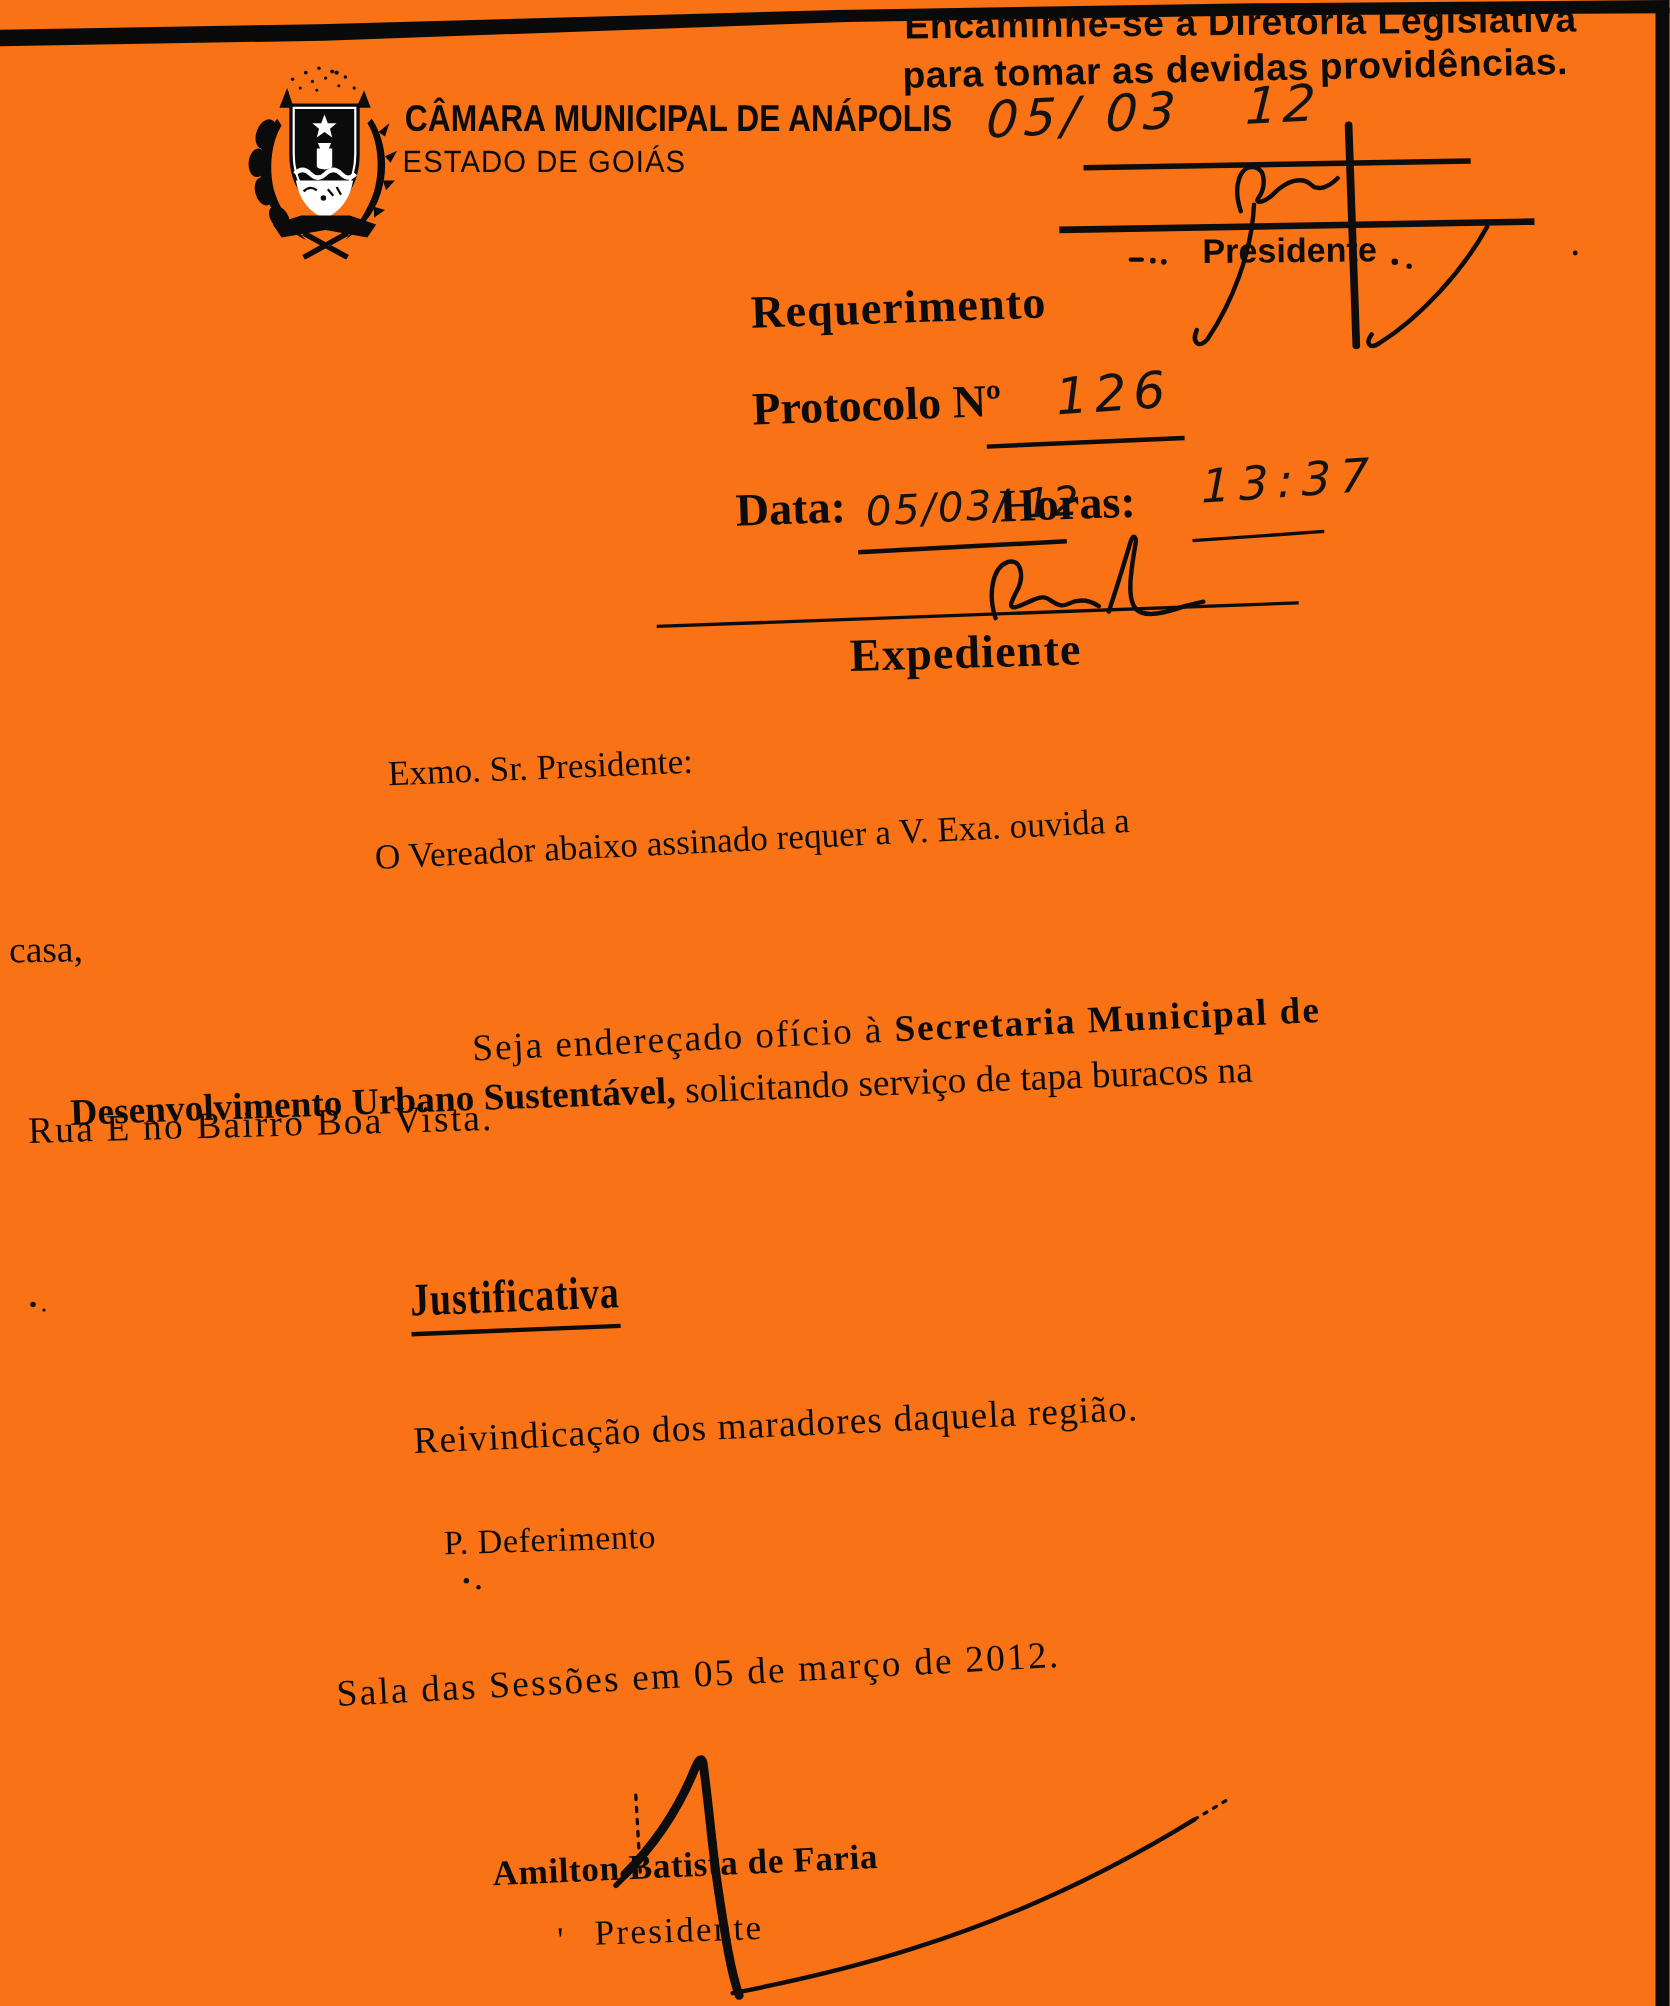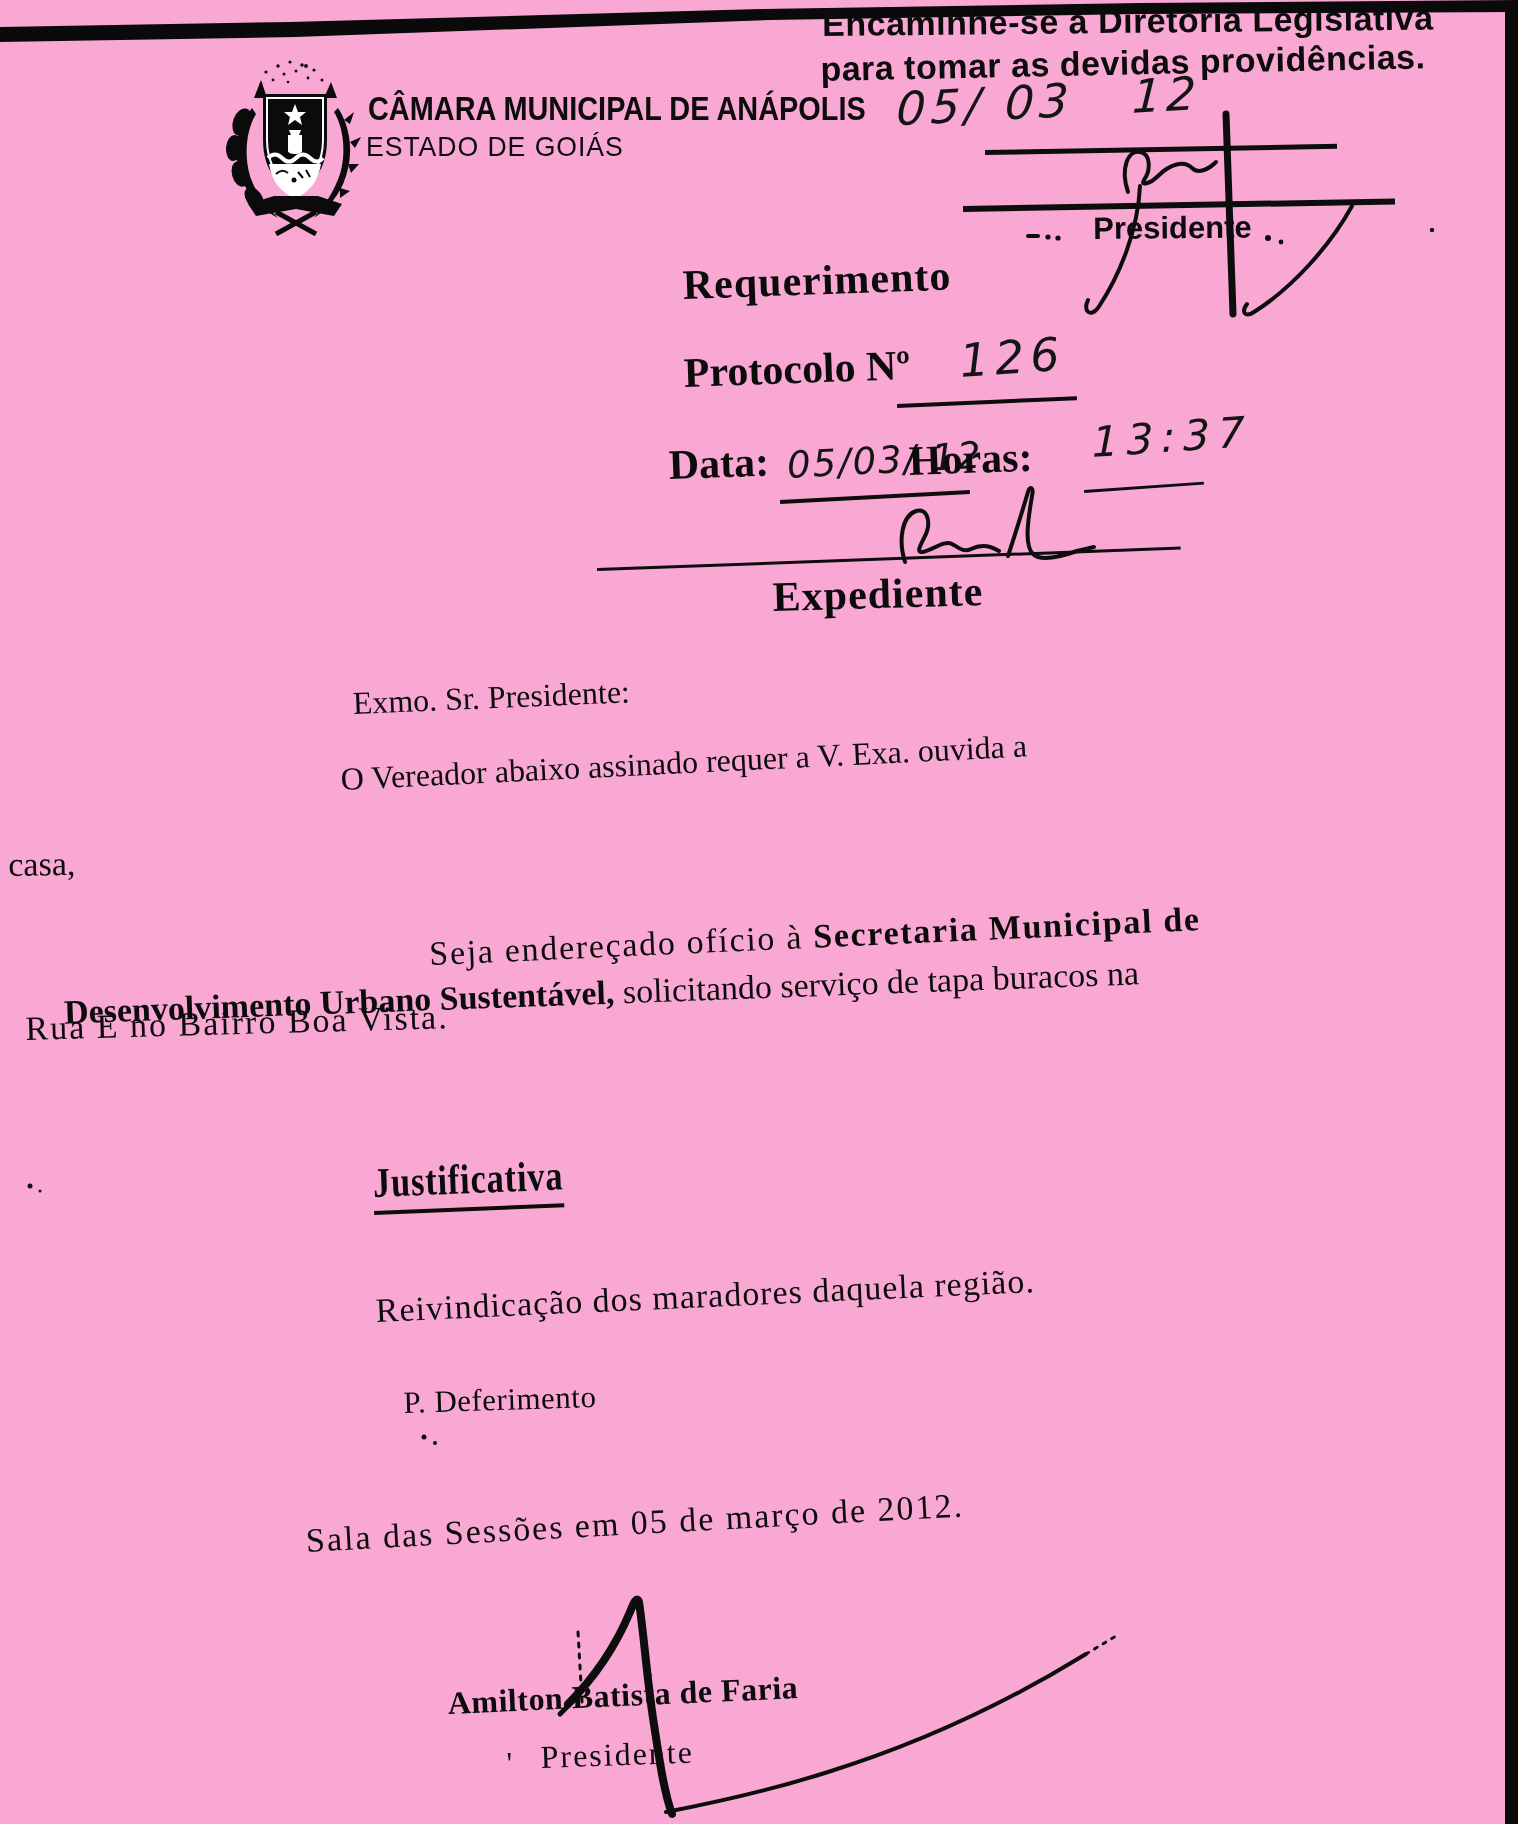--- a/index.html
+++ b/index.html
@@ -1,16 +1,16 @@
 <!DOCTYPE html>
 <html><head>
 <meta charset="utf-8">
 <style>
   html,body{margin:0;padding:0;background:#e8e8e8;}
-  .page{position:relative;width:1518px;height:1824px;background:#f9a8d4;overflow:hidden;
+  .page{position:relative;width:1518px;height:1824px;background:#f97316;overflow:hidden;
         font-family:"Liberation Serif","DejaVu Serif",serif;}
   .t{position:absolute;white-space:pre;transform-origin:left top;color:#0c0c0c;line-height:1.1;}
   .sr{font-family:"Liberation Serif","DejaVu Serif",serif;}
   .sn{font-family:"Liberation Sans","DejaVu Sans",sans-serif;}
   .b{font-weight:bold;}
   .hand{font-family:"DejaVu Sans","Liberation Sans",cursive,sans-serif;font-style:italic;color:#141414;}
   .ln{position:absolute;background:#0d0d0d;transform-origin:left top;}
   svg.layer{position:absolute;left:0;top:0;pointer-events:none;}
   .z1{z-index:1}.z2{z-index:2}.z3{z-index:3}
 </style>

